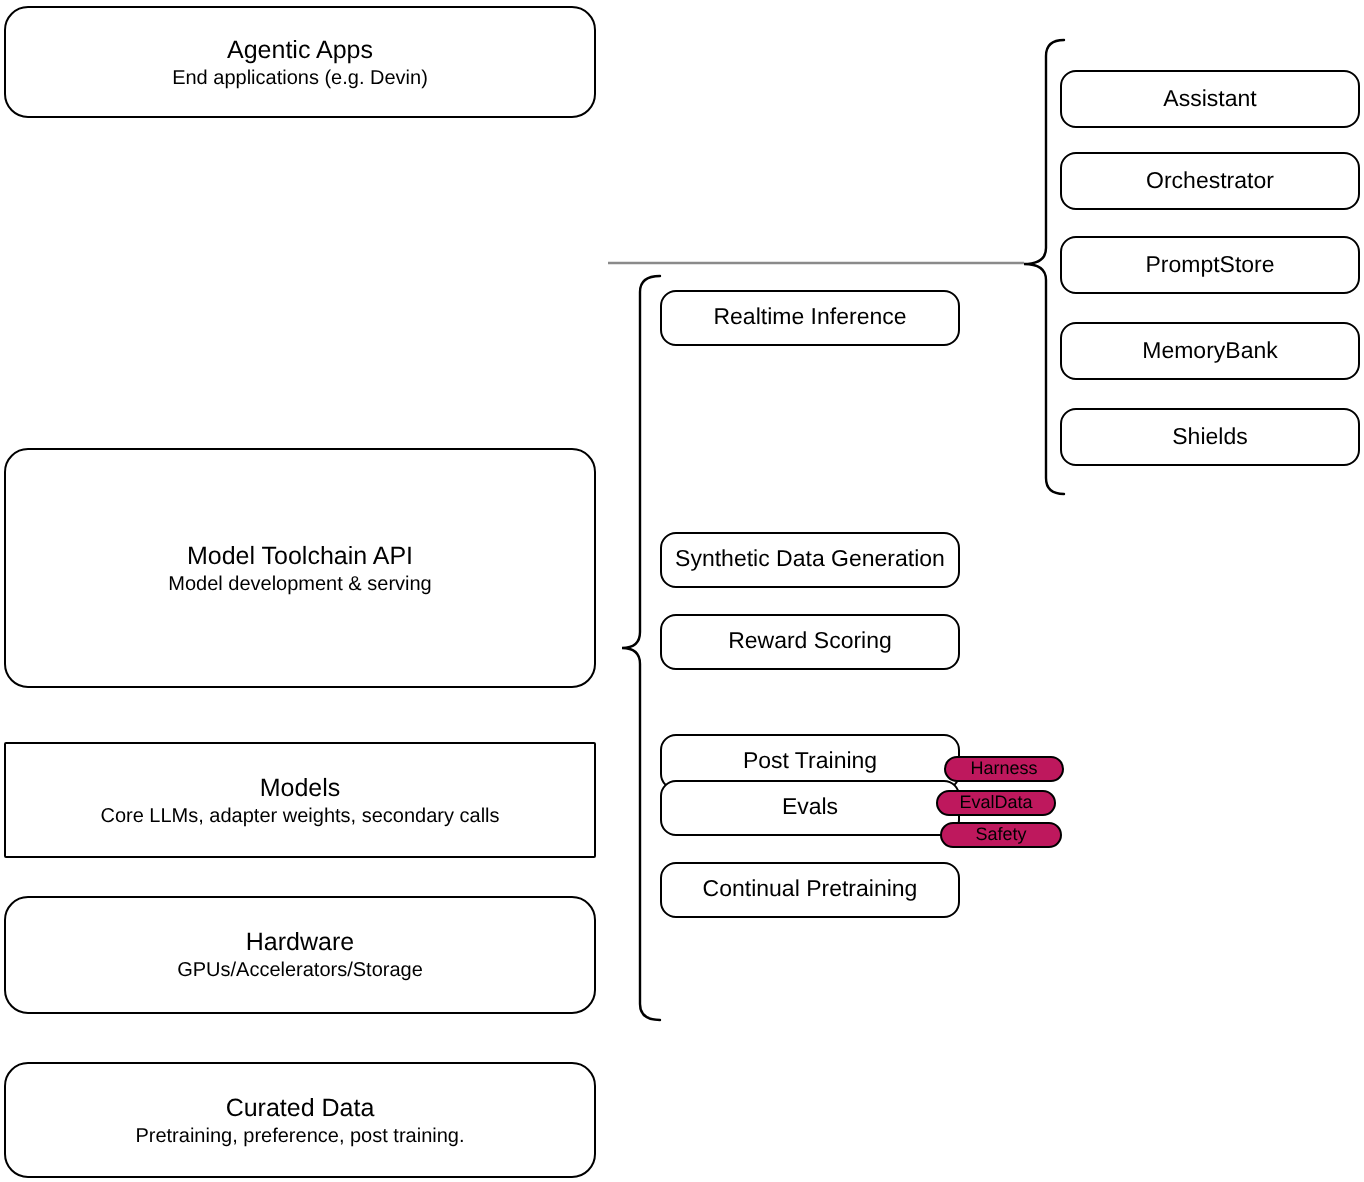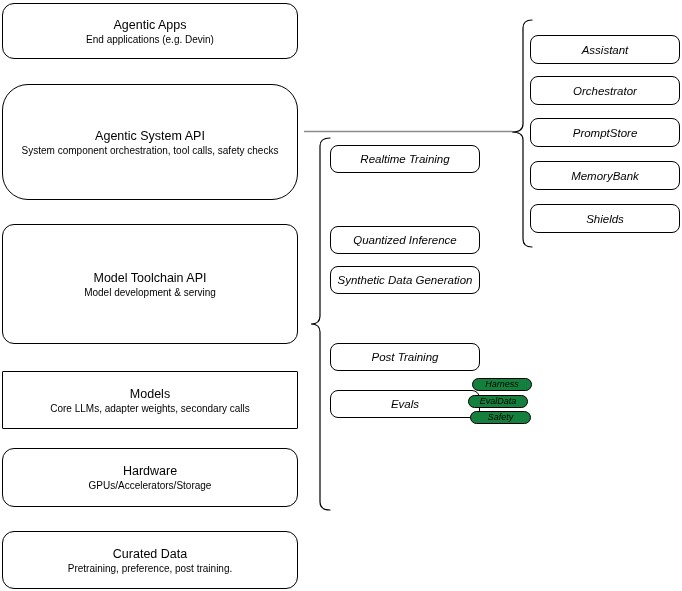--- a/index.html
+++ b/index.html
@@ -10,52 +10,48 @@
   
   .lbox{position:absolute;left:2px;width:296px;border:1px solid #000;background:#fff;
         display:flex;flex-direction:column;align-items:center;justify-content:center;
         gap:3px;text-align:center;box-sizing:border-box;}
   .lbox .title{font-size:12.5px;line-height:14px;}
   .lbox .subtitle{font-size:10px;line-height:10px;}
 
   
   .mbox,.rbox{position:absolute;border:1px solid #000;border-radius:8px;background:#fff;
         display:flex;align-items:center;justify-content:center;text-align:center;
-        box-sizing:border-box;font-size:11.5px;font-style:italic;}
+        box-sizing:border-box;font-size:11.5px;}
   .mbox{left:330px;width:150px;height:28px;}
   .rbox{left:530px;width:150px;height:29px;}
 
   
-  .pill{position:absolute;border:1px solid #000;border-radius:7px;background:#15803d;
+  .pill{position:absolute;border:1px solid #000;border-radius:7px;background:#be185d;
         display:flex;align-items:center;justify-content:center;box-sizing:border-box;
-        height:13px;font-size:9px;line-height:11px;z-index:3;font-style:italic;}
+        height:13px;font-size:9px;line-height:11px;z-index:3;}
 </style>
 </head>
 <body>
 
 <div id="canvas">
 
   <svg id="wires" width="682" height="591" viewBox="0 0 682 591">
 
     <path d="M 304 131.5 L 512 131.5" stroke="#8a8a8a" stroke-width="1.3" fill="none"></path>
 
     <path d="M 330 138 Q 320 138 320 146 L 320 316 Q 320 324 311 324 Q 320 324 320 332 L 320 502 Q 320 510 330 510" stroke="#000" stroke-width="1.2" fill="none" stroke-linecap="round"></path>
 
     <path d="M 532 20 Q 523 20 523 28 L 523 124 Q 523 132 512 132 Q 523 132 523 140 L 523 239 Q 523 247 532 247" stroke="#000" stroke-width="1.2" fill="none" stroke-linecap="round"></path>
   </svg>
 
   <div class="lbox" style="top:3px;height:56px;border-radius:12px">
     <div class="title">Agentic Apps</div>
     <div class="subtitle">End applications (e.g. Devin)</div>
   </div>
 
-  <div class="lbox" style="top:84px;height:116px;border-radius:26px">
-    <div class="title">Agentic System API</div>
-    <div class="subtitle">System component orchestration, tool calls, safety checks</div>
-  </div>
 
   <div class="lbox" style="top:224px;height:120px;border-radius:12px">
     <div class="title">Model Toolchain API</div>
     <div class="subtitle">Model development &amp; serving</div>
   </div>
 
   <div class="lbox" style="top:371px;height:58px;border-radius:1px">
     <div class="title">Models</div>
     <div class="subtitle">Core LLMs, adapter weights, secondary calls</div>
   </div>
@@ -63,25 +59,26 @@
   <div class="lbox" style="top:448px;height:59px;border-radius:12px">
     <div class="title">Hardware</div>
     <div class="subtitle">GPUs/Accelerators/Storage</div>
   </div>
 
   <div class="lbox" style="top:531px;height:58px;border-radius:12px">
     <div class="title">Curated Data</div>
     <div class="subtitle">Pretraining, preference, post training.</div>
   </div>
 
-  <div class="mbox" style="top:145px">Realtime Training</div>
-  <div class="mbox" style="top:226px">Quantized Inference</div>
+  <div class="mbox" style="top:145px">Realtime Inference</div>
   <div class="mbox" style="top:266px">Synthetic Data Generation</div>
-  <div class="mbox" style="top:343px">Post Training</div>
+  <div class="mbox" style="top:307px">Reward Scoring</div>
+  <div class="mbox" style="top:367px">Post Training</div>
   <div class="mbox" style="top:390px">Evals</div>
+  <div class="mbox" style="top:431px">Continual Pretraining</div>
 
   <div class="pill" style="top:378px;left:472px;width:60px">Harness</div>
   <div class="pill" style="top:395px;left:468px;width:60px">EvalData</div>
   <div class="pill" style="top:411px;left:470px;width:61px">Safety</div>
 
   <div class="rbox" style="top:35px">Assistant</div>
   <div class="rbox" style="top:76px">Orchestrator</div>
   <div class="rbox" style="top:161px">MemoryBank</div>
   <div class="rbox" style="top:118px">PromptStore</div>
   <div class="rbox" style="top:204px">Shields</div>

